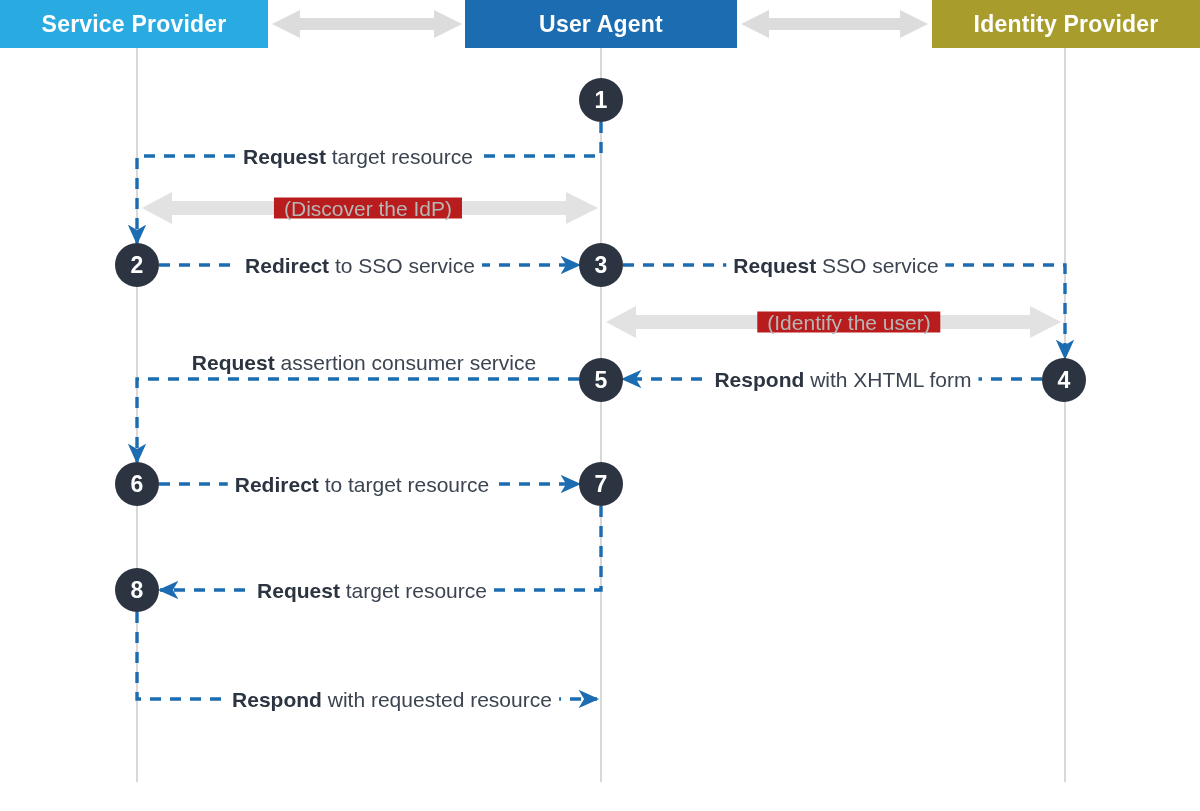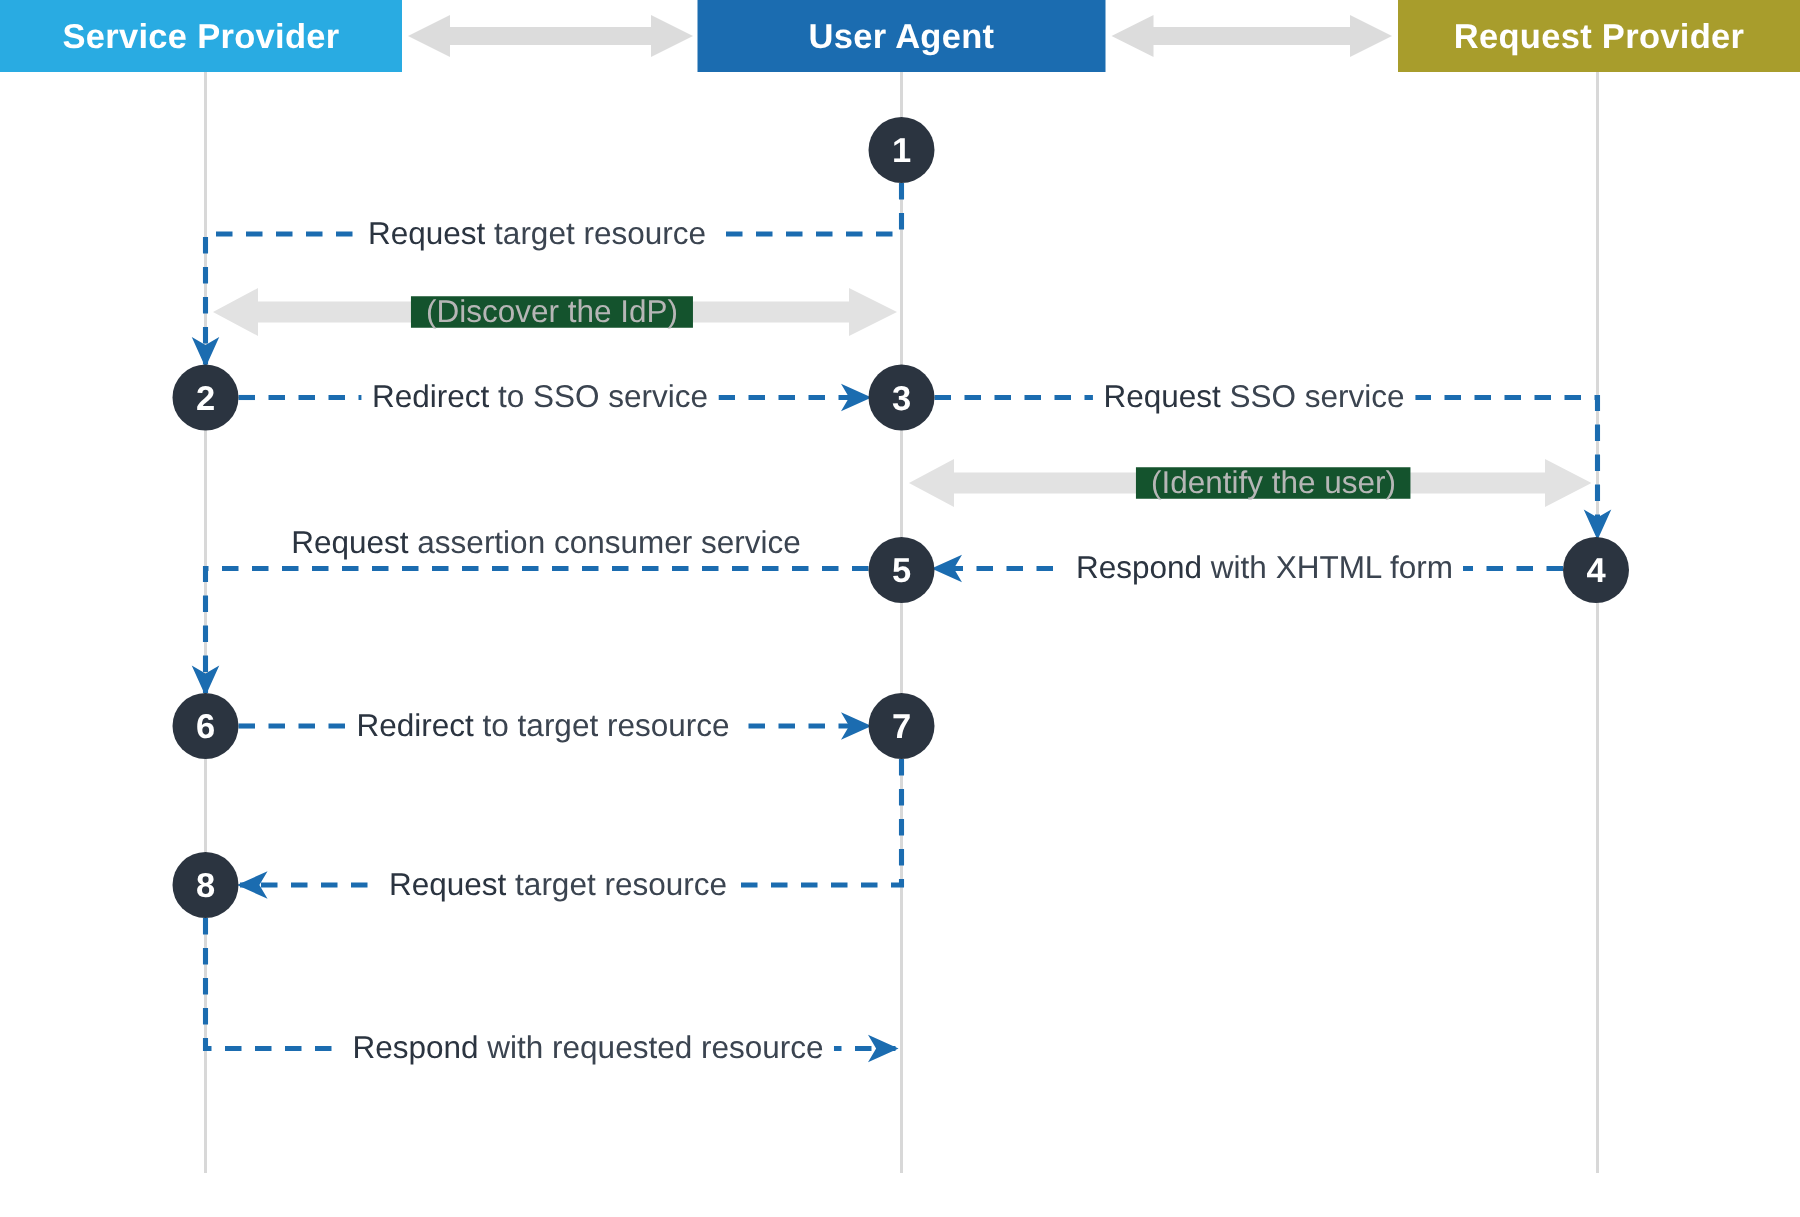--- a/index.html
+++ b/index.html
@@ -71,28 +71,28 @@
     background: #ffffff;
     padding: 0 7px;
     font-size: 21px;
     color: #3b4450;
     white-space: nowrap;
     font-family: "Liberation Sans", sans-serif;
     z-index: 4;
     line-height: 1;
   }
   .msg b {
-    font-weight: normal;
+    font-weight: bold;
     color: #2b3440;
     margin-top: 40px;
   }
   .note {
     position: absolute;
     transform: translate(-50%, -50%);
-    background: #14532d;
+    background: #b91c1c;
     padding: 0 10px;
     font-size: 21px;
     color: #b6b6b6;
     white-space: nowrap;
     font-family: "Liberation Sans", sans-serif;
     z-index: 4;
     line-height: 1;
   }
 
   
@@ -121,21 +121,21 @@
 
 <div id="stage">
 
   <div class="actor-box" id="actor-ua">
     <span>User Agent</span>
   </div>
   <div class="actor-box" id="actor-sp">
     <span>Service Provider</span>
   </div>
   <div class="actor-box" id="actor-idp">
-    <span>Request Provider</span>
+    <span>Identity Provider</span>
   </div>
 
   <svg id="canvas" viewBox="0 0 1200 811">
     <defs>
       <marker id="blueArrow" markerWidth="7" markerHeight="7" refX="5.4" refY="3" orient="auto" markerUnits="strokeWidth">
         <path d="M0,0.3 L6,3 L0,5.7 L1.6,3 Z" fill="#1b6cb0"></path>
       </marker>
     </defs>
 
     <g>

